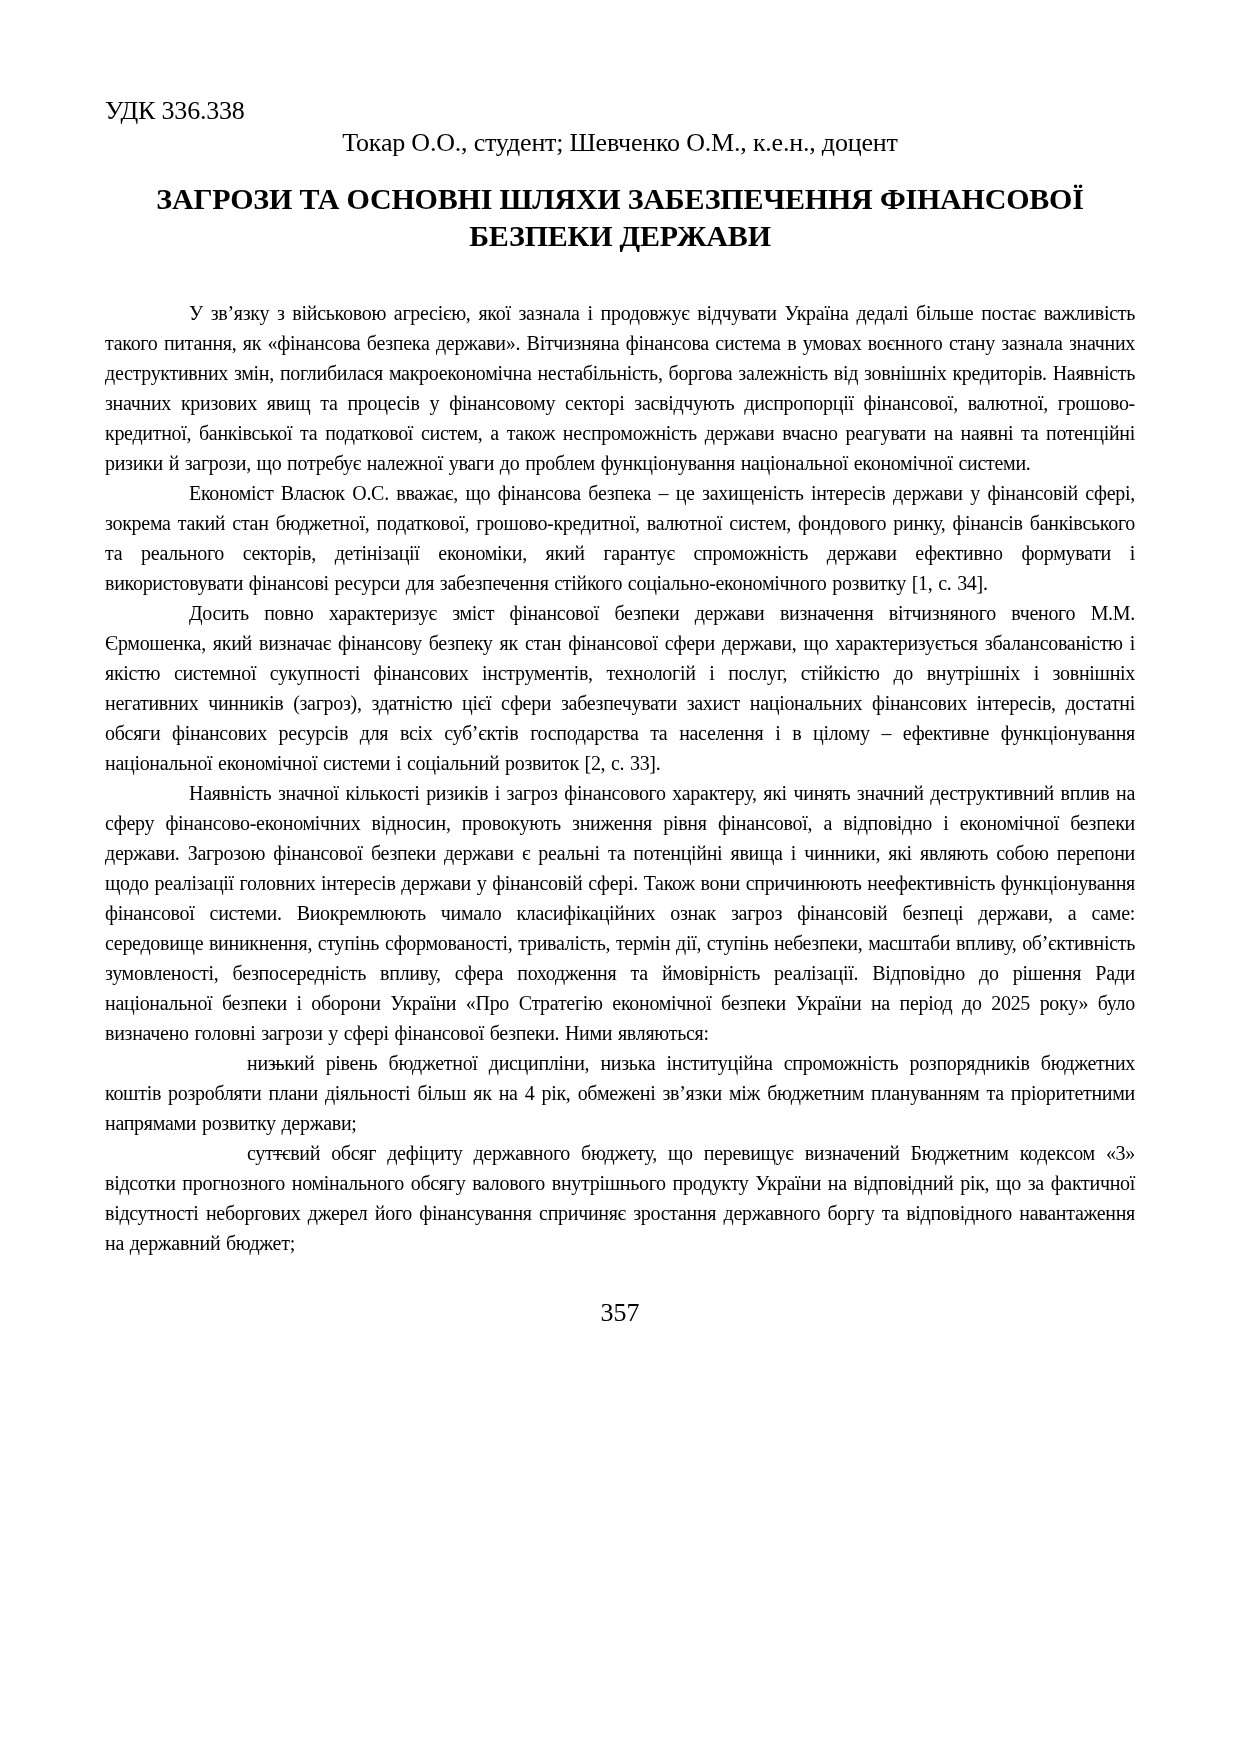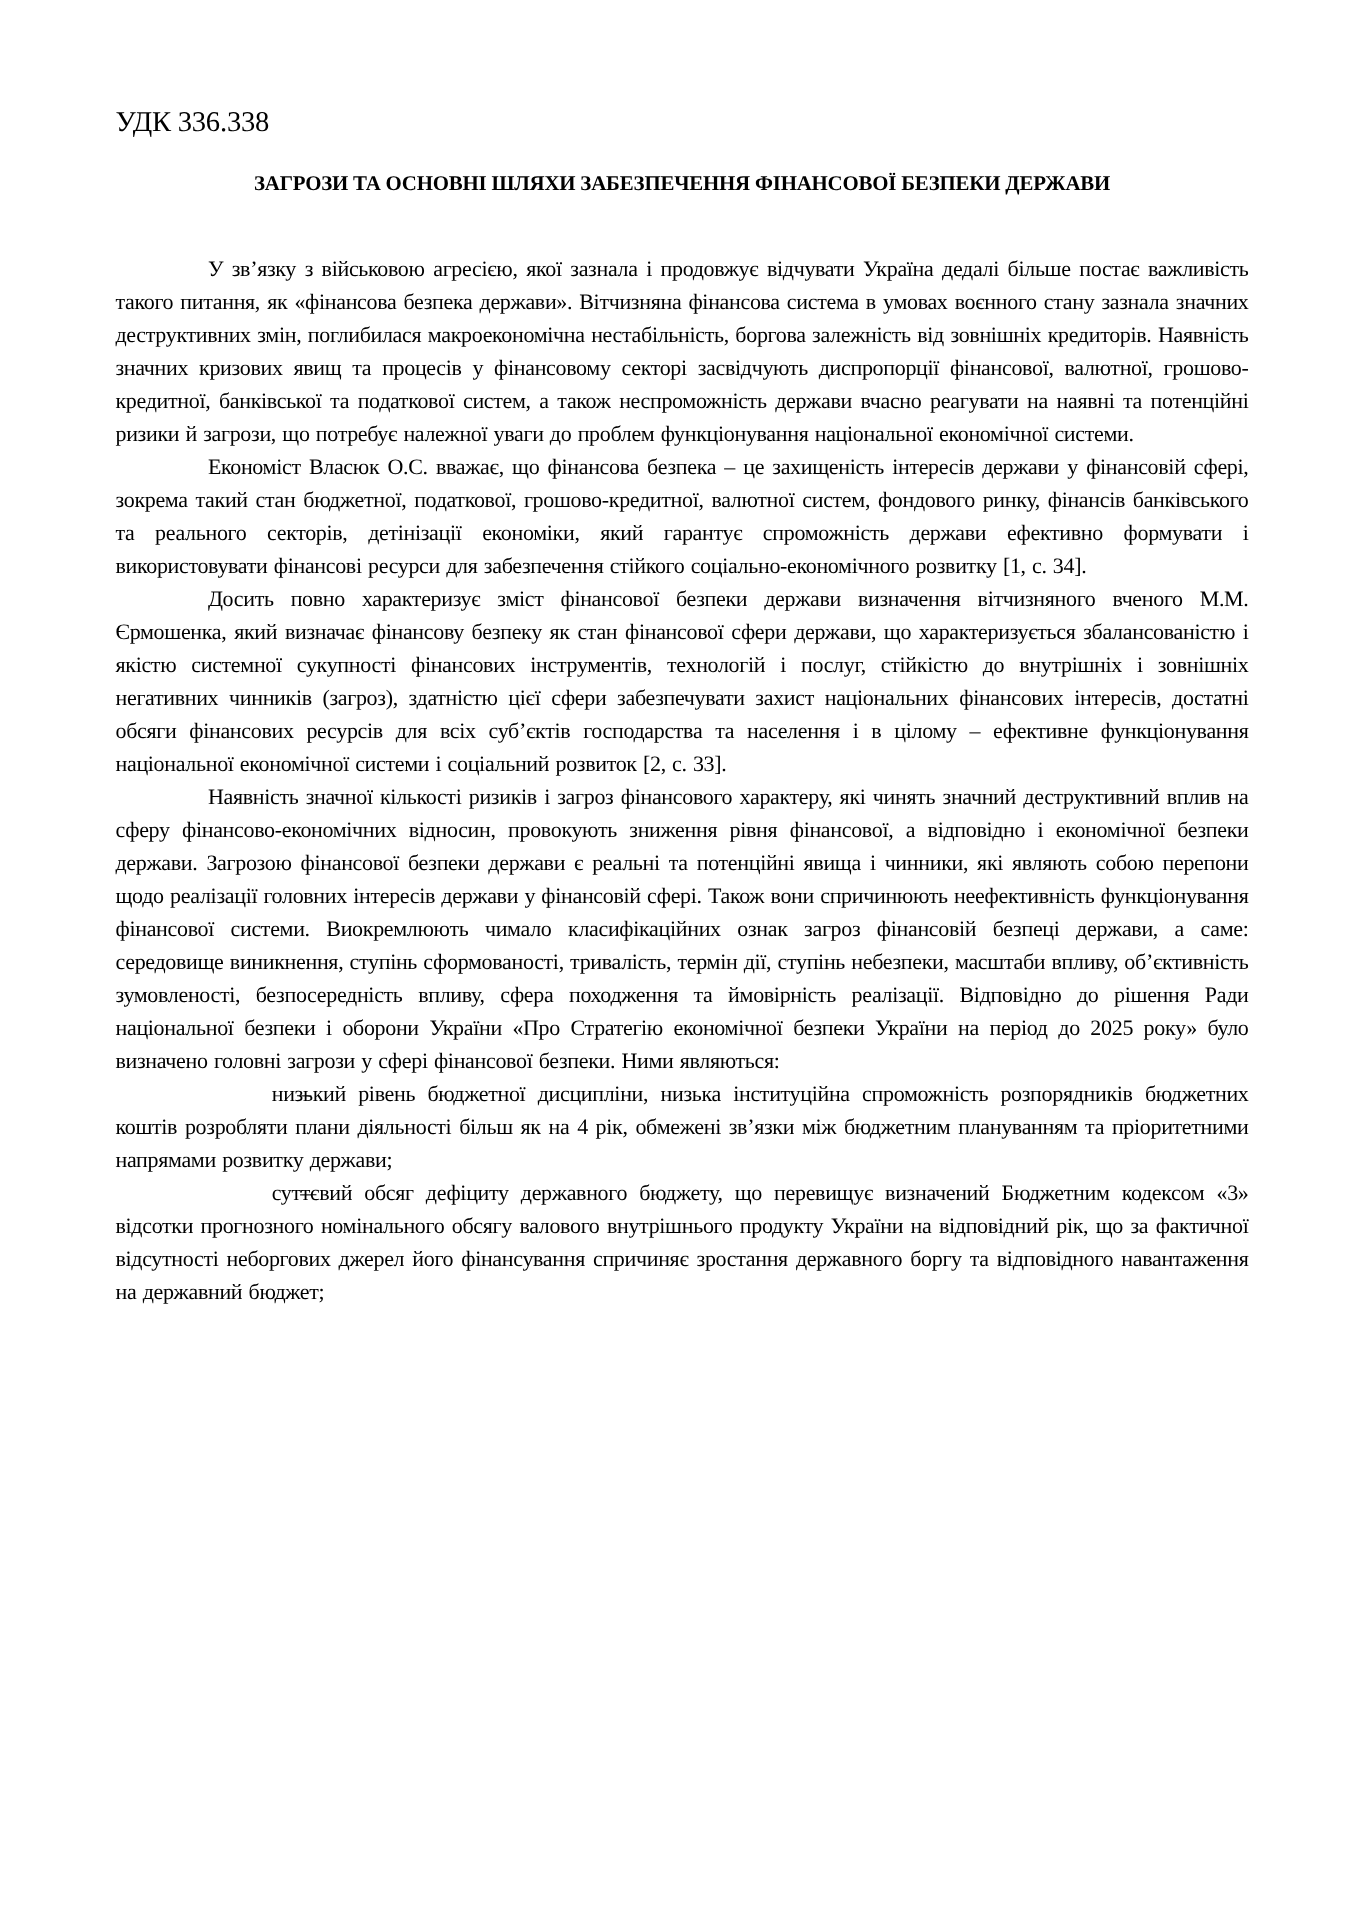--- a/index.html
+++ b/index.html
@@ -32,21 +32,21 @@
   }
   .affiliation, .location {
     font-size: 26px;
     line-height: 31px;
     letter-spacing: -0.2px;
     text-align: center;
     font-style: italic;
   }
   .doc-title {
     margin: 22px 0 44px 0;
-    font-size: 19px;
+    font-size: 30px;
     line-height: 37px;
     font-weight: bold;
     text-align: center;
     letter-spacing: -0.2px;
   }
   p.para {
     margin: 0;
     font-size: 20px;
     line-height: 30px;
     letter-spacing: -0.3px;
@@ -65,32 +65,34 @@
     text-align: center;
   }
 </style>
 </head>
 <body>
 
 <div class="page">
 
   <div class="udc">УДК 336.338</div>
 
+  <div class="byline">Токар О.О., студент; Шевченко О.М., к.е.н., доцент</div>
 
 
 
   <h1 class="doc-title">ЗАГРОЗИ ТА ОСНОВНІ ШЛЯХИ ЗАБЕЗПЕЧЕННЯ ФІНАНСОВОЇ БЕЗПЕКИ ДЕРЖАВИ</h1>
 
   <p class="para">У зв’язку з військовою агресією, якої зазнала і продовжує відчувати Україна дедалі більше постає важливість такого питання, як «фінансова безпека держави». Вітчизняна фінансова система в умовах воєнного стану зазнала значних деструктивних змін, поглибилася макроекономічна нестабільність, боргова залежність від зовнішніх кредиторів. Наявність значних кризових явищ та процесів у фінансовому секторі засвідчують диспропорції фінансової, валютної, грошово-кредитної, банківської та податкової систем, а також неспроможність держави вчасно реагувати на наявні та потенційні ризики й загрози, що потребує належної уваги до проблем функціонування національної економічної системи.</p>
 
 
   <p class="para">Економіст Власюк О.С. вважає, що фінансова безпека – це захищеність інтересів держави у фінансовій сфері, зокрема такий стан бюджетної, податкової, грошово-кредитної, валютної систем, фондового ринку, фінансів банківського та реального секторів, детінізації економіки, який гарантує спроможність держави ефективно формувати і використовувати фінансові ресурси для забезпечення стійкого соціально-економічного розвитку [1, с. 34].</p>
 
   <p class="para">Досить повно характеризує зміст фінансової безпеки держави визначення вітчизняного вченого М.М. Єрмошенка, який визначає фінансову безпеку як стан фінансової сфери держави, що характеризується збалансованістю і якістю системної сукупності фінансових інструментів, технологій і послуг, стійкістю до внутрішніх і зовнішніх негативних чинників (загроз), здатністю цієї сфери забезпечувати захист національних фінансових інтересів, достатні обсяги фінансових ресурсів для всіх суб’єктів господарства та населення і в цілому – ефективне функціонування національної економічної системи і соціальний розвиток [2, с. 33].</p>
 
   <p class="para">Наявність значної кількості ризиків і загроз фінансового характеру, які чинять значний деструктивний вплив на сферу фінансово-економічних відносин, провокують зниження рівня фінансової, а відповідно і економічної безпеки держави. Загрозою фінансової безпеки держави є реальні та потенційні явища і чинники, які являють собою перепони щодо реалізації головних інтересів держави у фінансовій сфері. Також вони спричинюють неефективність функціонування фінансової системи. Виокремлюють чимало класифікаційних ознак загроз фінансовій безпеці держави, а саме: середовище виникнення, ступінь сформованості, тривалість, термін дії, ступінь небезпеки, масштаби впливу, об’єктивність зумовленості, безпосередність впливу, сфера походження та ймовірність реалізації. Відповідно до рішення Ради національної безпеки і оборони України «Про Стратегію економічної безпеки України на період до 2025 року» було визначено головні загрози у сфері фінансової безпеки. Ними являються:</p>
 
   <p class="para"><span class="bullet-dash">–</span><span>низький рівень бюджетної дисципліни, низька інституційна спроможність розпорядників бюджетних коштів розробляти плани діяльності більш як на 4 рік, обмежені зв’язки між бюджетним плануванням та пріоритетними напрямами розвитку держави;</span></p>
 
   <p class="para"><span class="bullet-dash">–</span><span>суттєвий обсяг дефіциту державного бюджету, що перевищує визначений Бюджетним кодексом «3» відсотки прогнозного номінального обсягу валового внутрішнього продукту України на відповідний рік, що за фактичної відсутності неборгових джерел його фінансування спричиняє зростання державного боргу та відповідного навантаження на державний бюджет;</span></p>
 
+  <div class="page-number">357</div>
 
 </div>
 
 </body></html>

